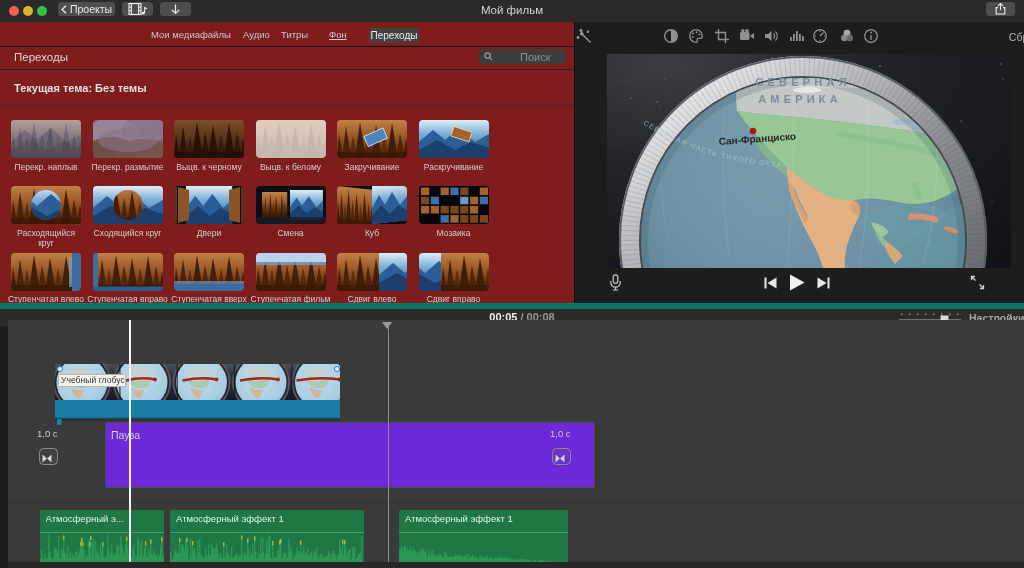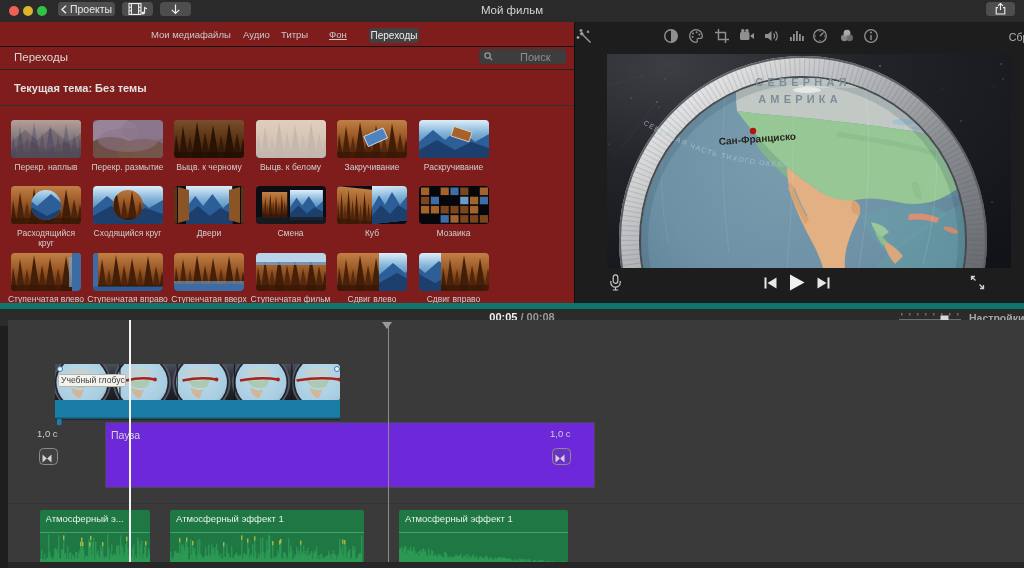--- a/index.html
+++ b/index.html
@@ -532,21 +532,21 @@
   <div class="abs tr-btn" style="left:31px;top:127.5px;">
     <svg width="10" height="9" viewBox="0 0 10 9" style="margin:2.5px 0 0 2px;">
       <path d="M0.5 0.5 L4.9 4.5 L0.5 8.5 Z M9.5 0.5 L5.1 4.5 L9.5 8.5 Z" fill="#d4d4d4"></path>
     </svg>
   </div>
   <div class="abs tr-btn" style="left:544px;top:127.5px;">
     <svg width="10" height="9" viewBox="0 0 10 9" style="margin:2.5px 0 0 2px;">
       <path d="M0.5 0.5 L4.9 4.5 L0.5 8.5 Z M9.5 0.5 L5.1 4.5 L9.5 8.5 Z" fill="#d4d4d4"></path>
     </svg>
   </div>
-  <div class="gclip abs" style="left:31.5px;width:110px;">
+  <div class="gclip abs" style="left:31.5px;width:124px;">
     <div class="glabel">Атмосферный э...</div>
       <div class="vline"></div>
     <svg width="129" height="53" style="position:absolute;left:0;top:0;">
         <path d="M0.8 53 V49.1 M1.8 53 V40.0 M2.8 53 V49.0 M3.8 53 V49.2 M4.8 53 V43.6 M5.8 53 V50.0 M6.8 53 V48.2 M7.8 53 V47.3 M8.8 53 V24.4 M9.8 53 V41.6 M10.8 53 V46.1 M11.8 53 V48.3 M12.8 53 V49.3 M13.8 53 V46.6 M14.8 53 V38.3 M15.8 53 V38.5 M16.8 53 V38.9 M17.8 53 V43.0 M18.8 53 V25.6 M19.8 53 V48.0 M20.8 53 V49.0 M21.8 53 V39.4 M22.8 53 V39.5 M23.8 53 V25.5 M24.8 53 V43.6 M25.8 53 V43.1 M26.8 53 V49.0 M27.8 53 V36.0 M28.8 53 V48.9 M29.8 53 V43.2 M30.8 53 V41.9 M31.8 53 V48.8 M32.8 53 V44.3 M33.8 53 V45.9 M34.8 53 V48.3 M35.8 53 V41.8 M36.8 53 V42.0 M37.8 53 V48.1 M38.8 53 V43.2 M39.8 53 V40.3 M40.8 53 V31.9 M41.8 53 V27.6 M42.8 53 V31.9 M43.8 53 V40.0 M44.8 53 V49.0 M45.8 53 V45.7 M46.8 53 V45.6 M47.8 53 V46.6 M48.8 53 V29.2 M49.8 53 V32.2 M50.8 53 V25.8 M51.8 53 V44.7 M52.8 53 V32.0 M53.8 53 V28.0 M54.8 53 V49.2 M55.8 53 V31.6 M56.8 53 V44.1 M57.8 53 V40.4 M58.8 53 V44.8 M59.8 53 V48.0 M60.8 53 V35.3 M61.8 53 V40.5 M62.8 53 V32.0 M63.8 53 V46.6 M64.8 53 V48.4 M65.8 53 V45.8 M66.8 53 V47.1 M67.8 53 V24.2 M68.8 53 V37.7 M69.8 53 V49.3 M70.8 53 V43.6 M71.8 53 V34.3 M72.8 53 V45.4 M73.8 53 V44.8 M74.8 53 V43.0 M75.8 53 V46.0 M76.8 53 V34.9 M77.8 53 V36.7 M78.8 53 V34.8 M79.8 53 V45.0 M80.8 53 V25.3 M81.8 53 V35.2 M82.8 53 V37.4 M83.8 53 V45.7 M84.8 53 V42.3 M85.8 53 V34.1 M86.8 53 V26.7 M87.8 53 V37.8 M88.8 53 V44.1 M89.8 53 V44.6 M90.8 53 V45.6 M91.8 53 V48.0 M92.8 53 V38.5 M93.8 53 V34.7 M94.8 53 V49.4 M95.8 53 V45.1 M96.8 53 V48.4 M97.8 53 V27.4 M98.8 53 V30.7 M99.8 53 V46.7 M100.8 53 V34.8 M101.8 53 V30.2 M102.8 53 V48.6 M103.8 53 V44.1 M104.8 53 V36.6 M105.8 53 V31.2 M106.8 53 V47.7 M107.8 53 V46.8 M108.8 53 V38.6 M109.8 53 V44.0 M110.8 53 V29.5 M111.8 53 V43.8 M112.8 53 V44.9 M113.8 53 V40.2 M114.8 53 V42.8 M115.8 53 V46.5 M116.8 53 V44.1 M117.8 53 V48.6 M118.8 53 V45.4 M119.8 53 V45.4 M120.8 53 V35.7 M121.8 53 V27.2 M122.8 53 V48.3 M123.8 53 V46.4 M124.8 53 V41.4 M125.8 53 V47.3 M126.8 53 V38.3 M127.8 53 V36.2" stroke="#2fa159" stroke-width="1" fill="none"></path>
         <path d="M23.8 25.5 V29.7 M40.8 31.9 V36.1 M41.8 27.6 V31.8 M42.8 31.9 V36.1 M49.8 32.2 V36.4 M50.8 25.8 V30.0 M62.8 32.0 V36.2 M86.8 26.7 V30.9 M105.8 31.2 V35.4 M110.8 29.5 V33.7 M121.8 27.2 V31.4" stroke="#e4c43c" stroke-width="1" fill="none"></path>
       </svg>
   </div>
   <div class="gclip abs" style="left:162px;width:193.5px;">
     <div class="glabel">Атмосферный эффект 1</div>
       <div class="vline"></div>

